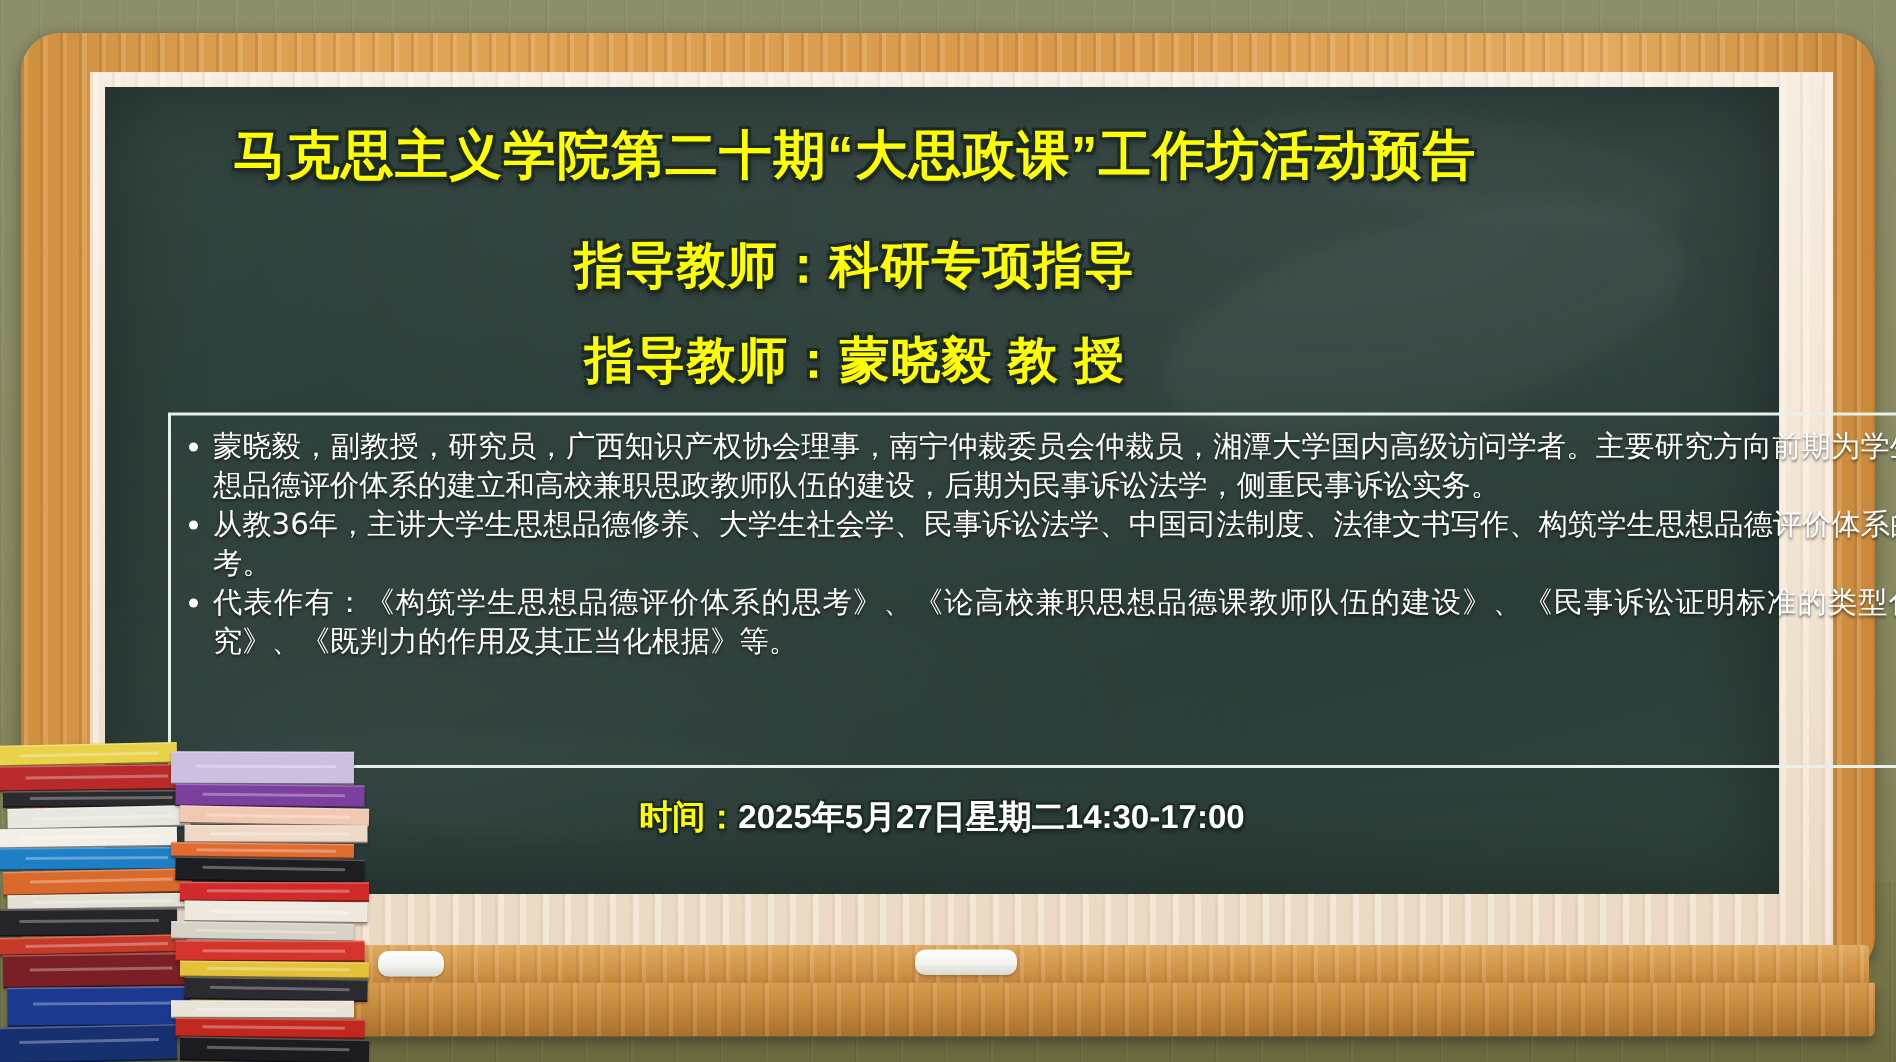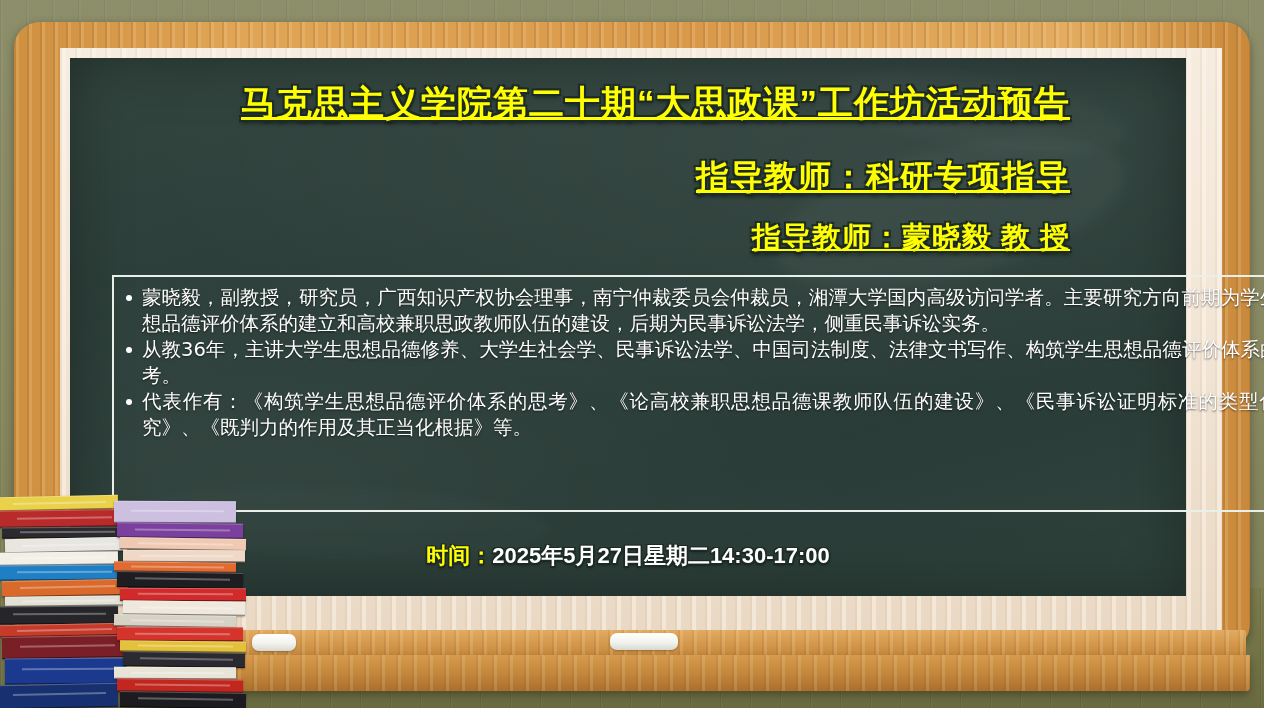--- a/index.html
+++ b/index.html
@@ -111,33 +111,32 @@
     background: linear-gradient(180deg, #ffffff 0%, #f2f2ee 55%, #d9d9d2 100%);
     box-shadow: 0 1px 2px rgba(0,0,0,0.25);
   }
   .chalk-a { left: 610px; top: 633px; width: 68px; }
   .chalk-b { left: 252px; top: 634px; width: 44px; }
 
   
   .title-main, .subtitle {
     position: absolute;
     left: 70px; width: 1000px;
-    text-align: right;
+    text-align: center;
     color: #ffff00;
     font-weight: bold;
     letter-spacing: 1px;
     text-shadow:
       -2px -2px 0 #1c2a26,  2px -2px 0 #1c2a26,
       -2px  2px 0 #1c2a26,  2px  2px 0 #1c2a26,
        0px  3px 4px rgba(0,0,0,0.55);
-    text-decoration: underline;
   }
   .title-main { top: 80px; font-size: 35px; }
   .sub1 { top: 155px; font-size: 33px; }
-  .sub2 { top: 218px; font-size: 29px; }
+  .sub2 { top: 218px; font-size: 33px; }
 
   
   .textbox {
     position: absolute;
     left: 112px; top: 275px; width: 1199px; height: 237px;
     border: 2px solid #e9efe9;
     box-sizing: border-box;
     background: rgba(255,255,255,0.012);
     padding: 8px 10px 6px 8px;
   }
@@ -169,21 +168,20 @@
     position: absolute;
     left: 70px; width: 1116px;
     text-align: center;
     font-size: 22px;
     font-weight: bold;
     color: #ffffff;
     text-shadow:
       -1.5px -1.5px 0 #1c2a26,  1.5px -1.5px 0 #1c2a26,
       -1.5px  1.5px 0 #1c2a26,  1.5px  1.5px 0 #1c2a26,
        0 2px 3px rgba(0,0,0,0.5);
-    margin-top: 11px;
   }
   .info .lab { color: #ffff00; }
   .info-time { top: 530px; }
   .info-place { top: 567px; }
 
   
   .books { position: absolute; bottom: 0; pointer-events: none; }
   .stack-left  { left: 0px;  bottom: 0; width: 128px; }
   .stack-right { left: 118px; bottom: 0; width: 128px; }
   .book {

